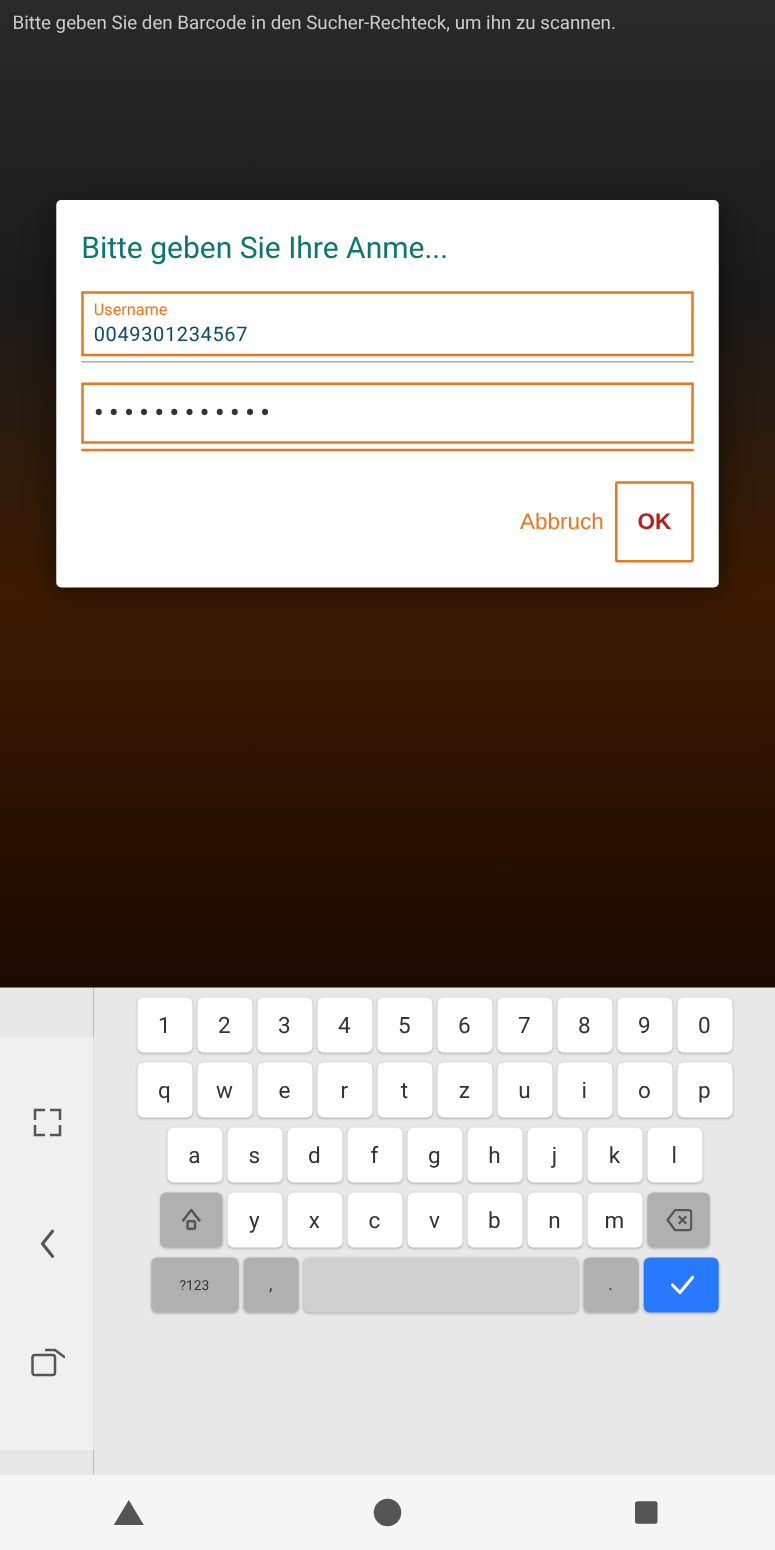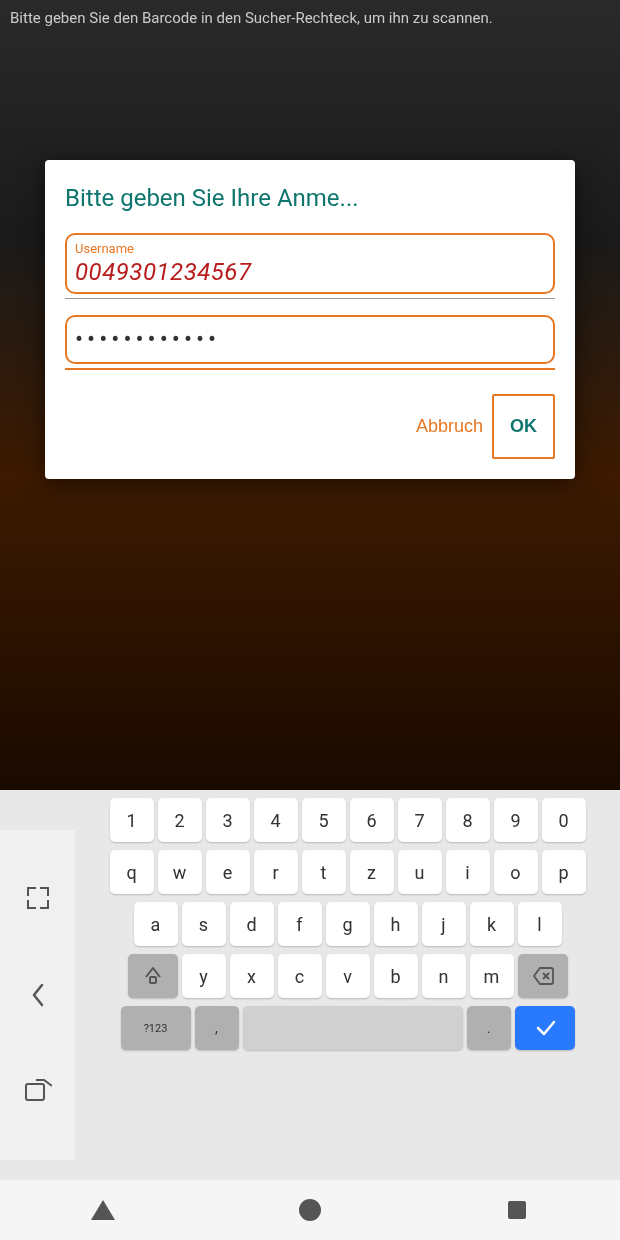--- a/index.html
+++ b/index.html
@@ -63,30 +63,29 @@
       color: #999;
       margin-bottom: 2px;
     }
 
     .field-label.active {
       color: #e87722;
     }
 
     .field-wrapper {
       border: 2px solid #e87722;
-      border-radius: 10px;
+      border-radius: 0;
       padding: 6px 8px 6px 8px;
       background: #fff;
     }
 
     .field-value {
-      font-size: 24px;
-      color: #b91c1c;
+      font-size: 16px;
+      color: #0c4a6e;
       letter-spacing: 0.5px;
-      font-style: italic;
     }
 
     .field-underline {
       height: 1px;
       background: #999;
       margin-top: 4px;
     }
 
     .field-underline.orange {
       background: #e87722;
@@ -112,21 +111,21 @@
       color: #e87722;
       font-size: 18px;
       font-weight: 500;
       background: none;
       border: none;
       cursor: pointer;
       padding: 4px 8px;
     }
 
     .btn-ok {
-      color: #0f766e;
+      color: #b91c1c;
       font-size: 18px;
       font-weight: 700;
       background: none;
       border: 2px solid #e87722;
       cursor: pointer;
       padding: 20px 16px;
       border-radius: 2px;
       min-width: 48px;
     }
 

